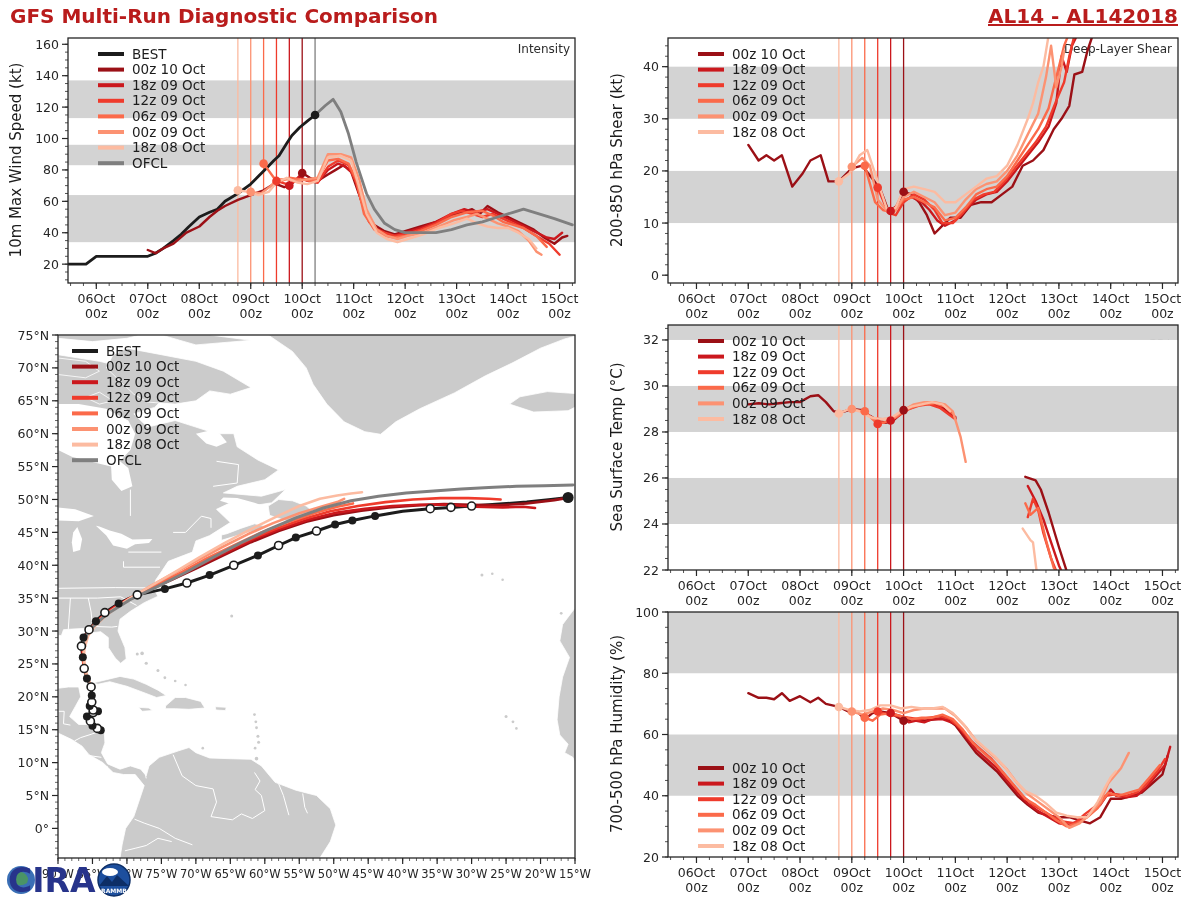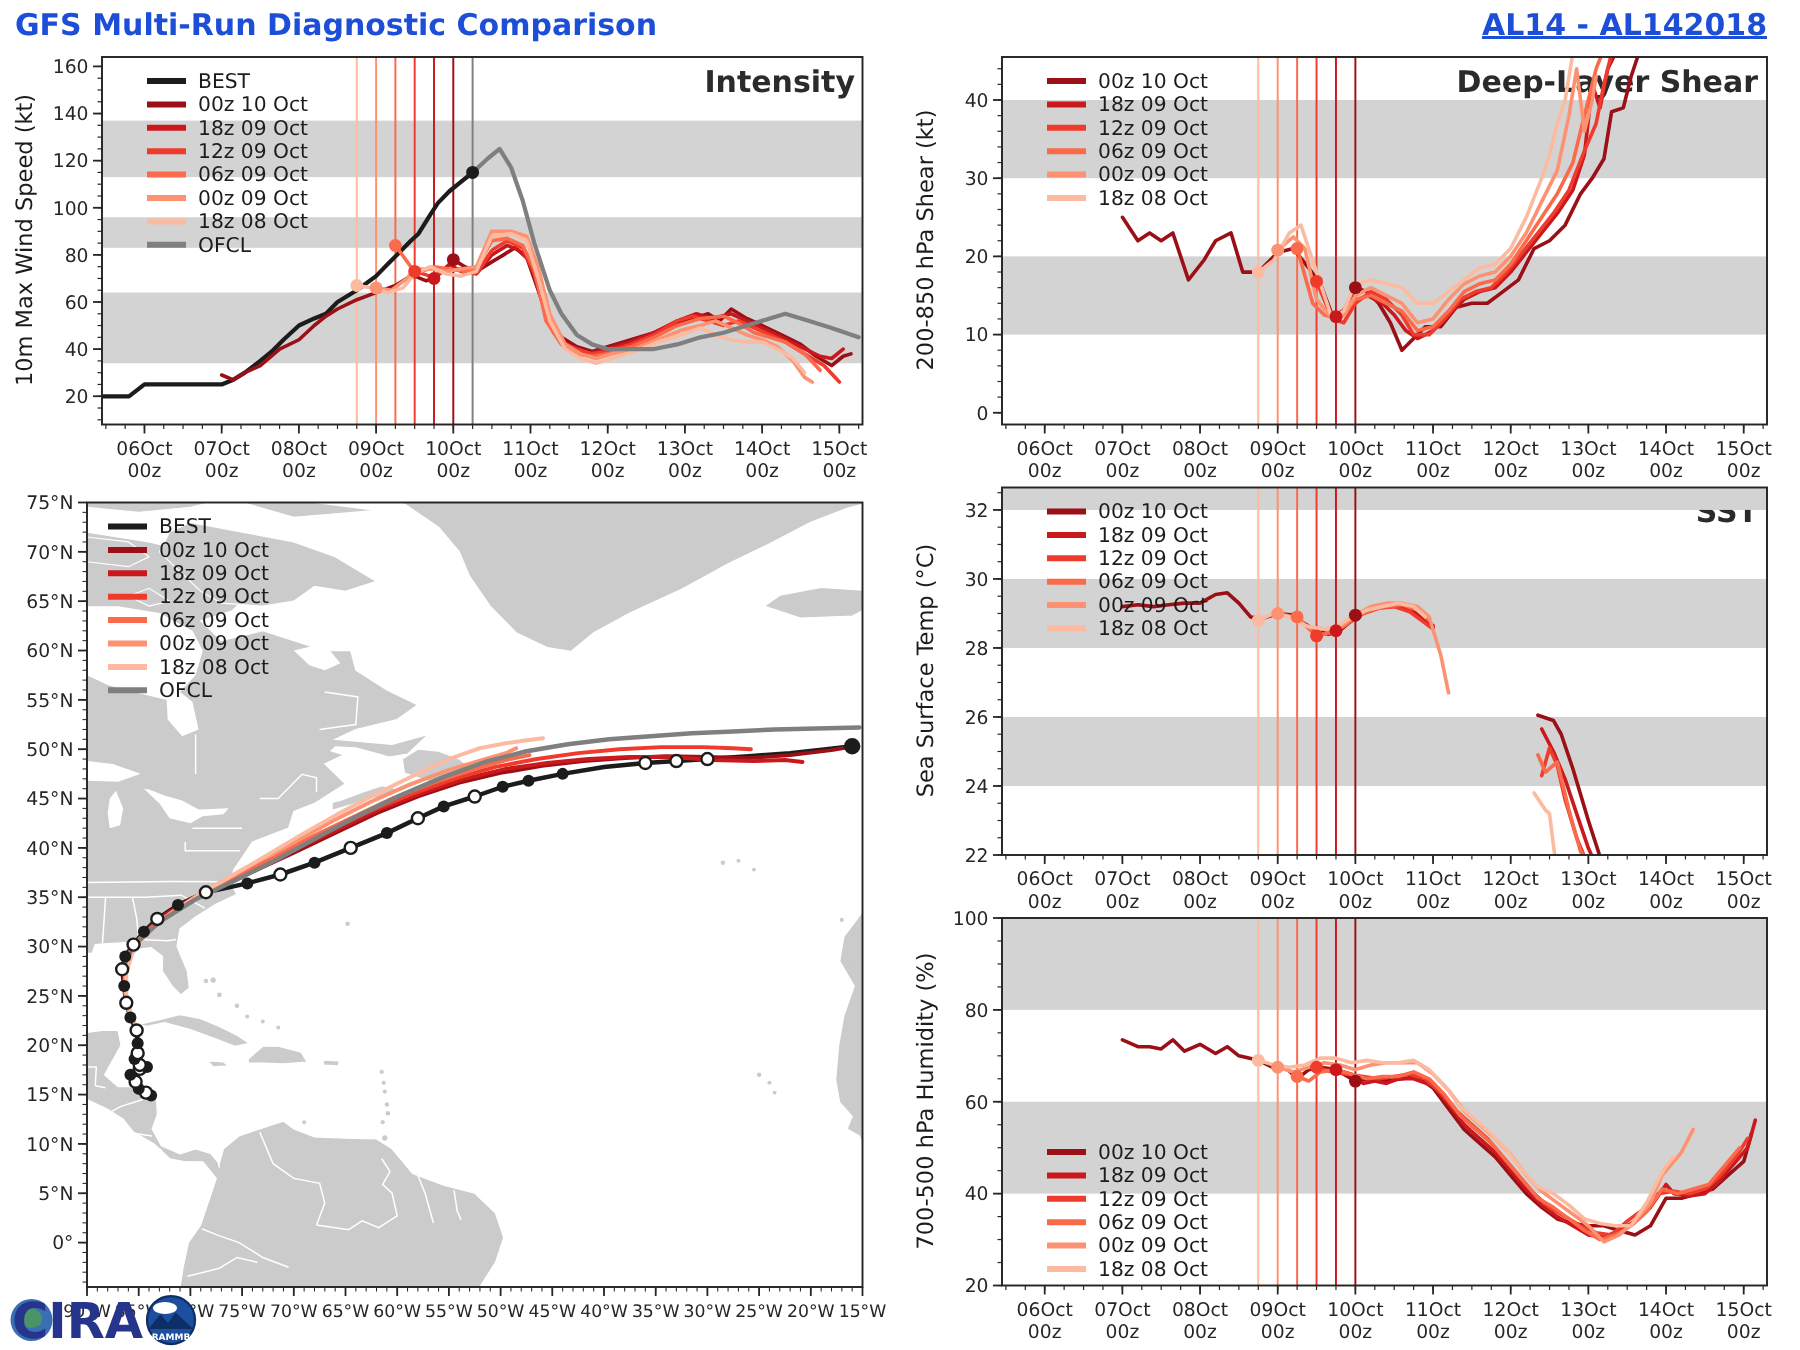--- a/index.html
+++ b/index.html
@@ -1,20 +1,20 @@
 <!DOCTYPE html>
 <html><head>
 <meta charset="utf-8">
 <style>
   html,body{margin:0;padding:0;background:#fff;}
   body{width:1200px;height:900px;position:relative;overflow:hidden;
        font-family:"DejaVu Sans","Liberation Sans",sans-serif;color:#262626;}
   .abs{position:absolute;}
-  .hdr{font-size:20px;font-weight:bold;color:#1d4ed8;white-space:nowrap;}
-  .ptitle{font-size:20px;font-weight:bold;color:#2b2b2b;white-space:nowrap;}
+  .hdr{font-size:20px;font-weight:bold;color:#b91c1c;white-space:nowrap;}
+  .ptitle{font-size:12px;font-weight:normal;color:#2b2b2b;white-space:nowrap;}
   .vlabel{position:absolute;font-size:15px;color:#1c1c1c;white-space:nowrap;
           transform:translate(-50%,-50%) rotate(-90deg);}
   svg{position:absolute;overflow:visible;}
   text{font-family:"DejaVu Sans","Liberation Sans",sans-serif;}
 </style>
 </head>
 <body>
 
 <div class="abs hdr" style="left:10px;top:4px;">GFS Multi-Run Diagnostic Comparison</div>
 <div class="abs hdr" style="right:22px;top:4px;text-decoration:underline;">AL14 - AL142018</div>

